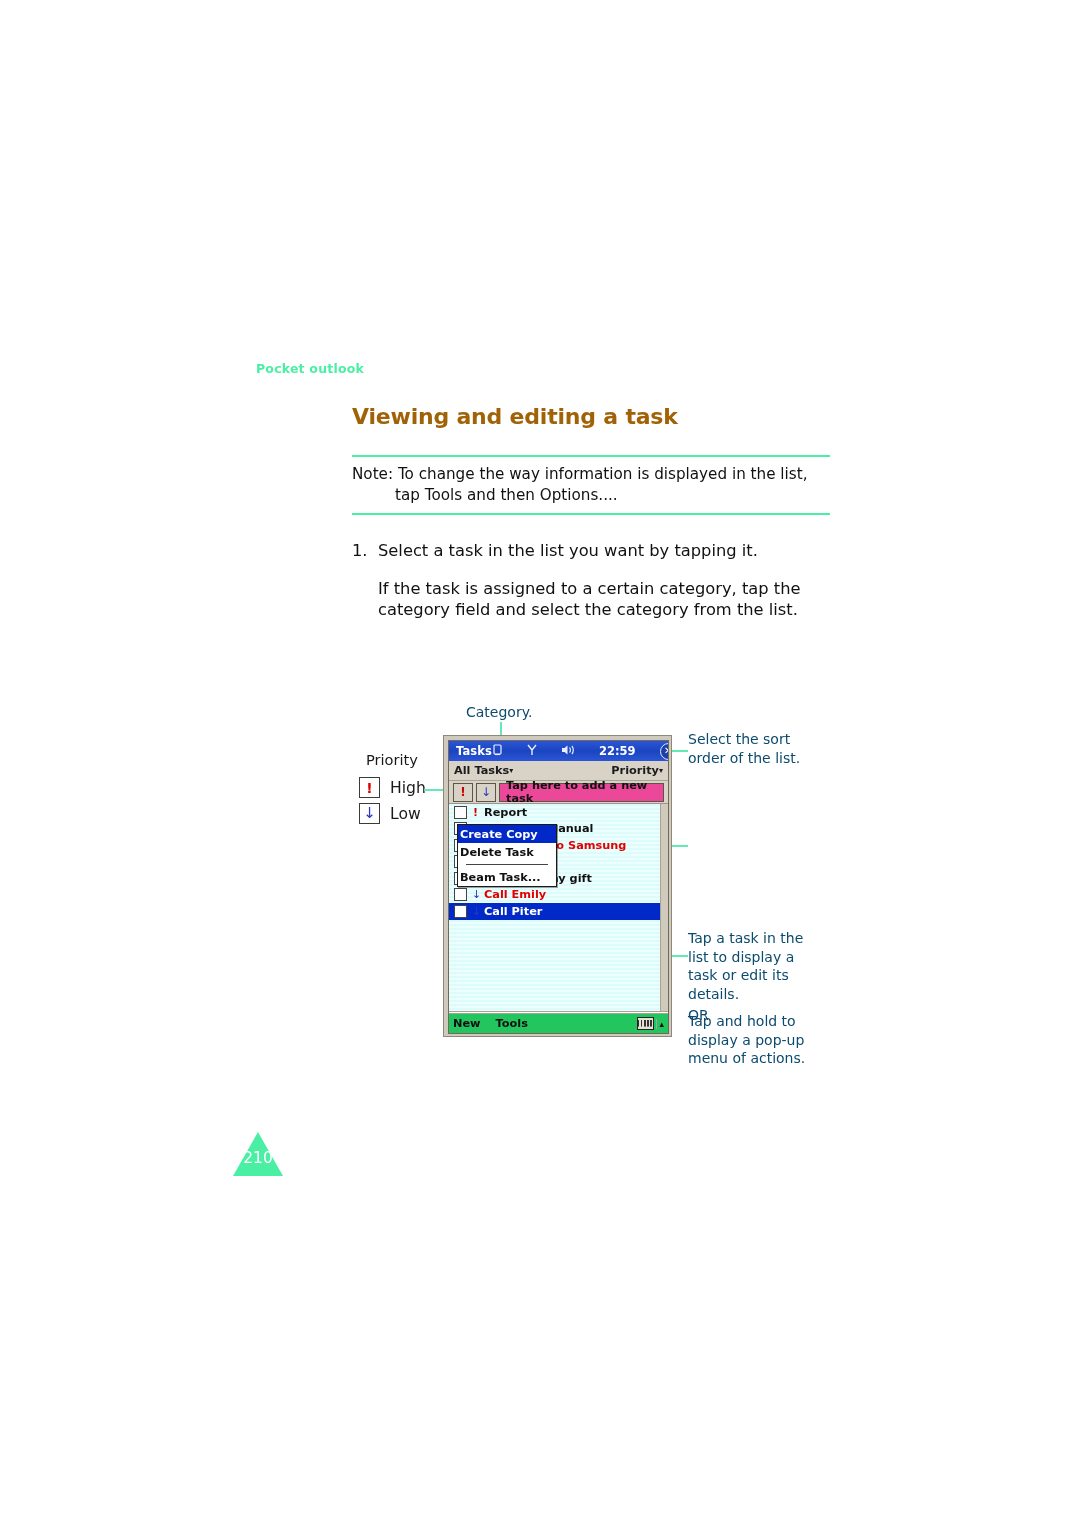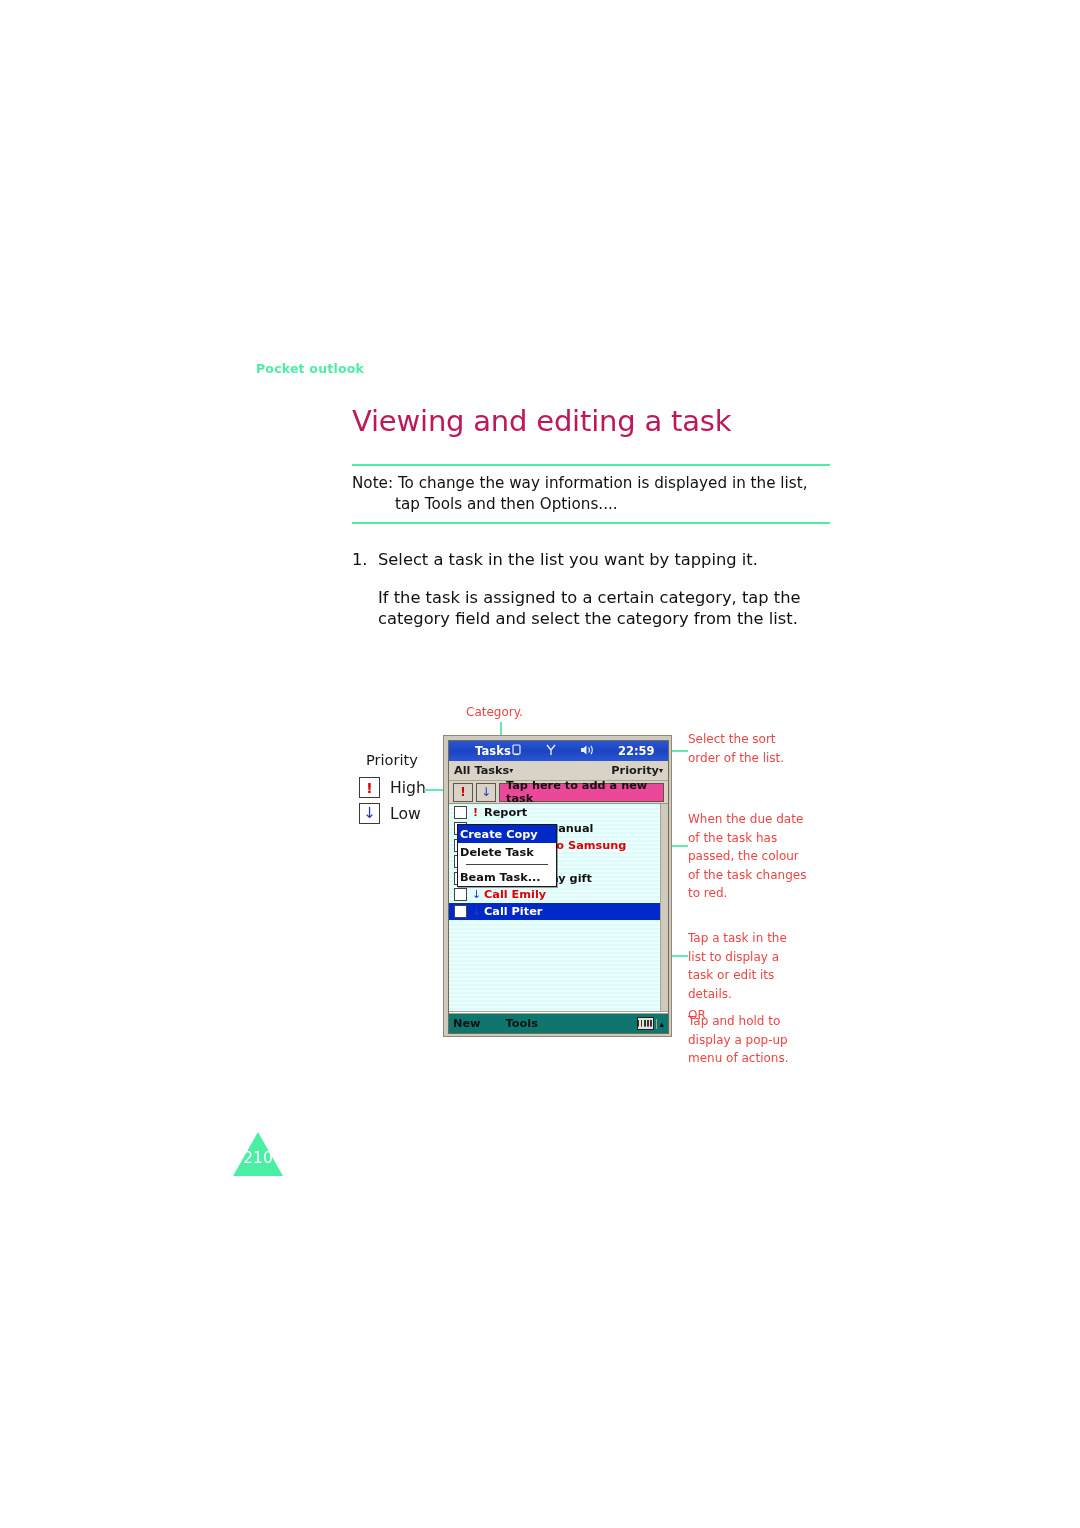--- a/index.html
+++ b/index.html
@@ -30,24 +30,24 @@
   
   .content {
     position: absolute;
     left: 352px;
     top: 404px;
     width: 478px;
   }
 
   h1.page-title {
     margin: 0 0 22px 0;
-    font-size: 29px;
-    font-weight: normal;
+    font-size: 22px;
+    font-weight: bold;
     letter-spacing: -0.2px;
-    color: #be185d;
+    color: #a16207;
   }
 
   p.intro {
     margin: 0;
     font-size: 16.3px;
     line-height: 21.5px;
     color: #1a1a1a;
   }
 
   
@@ -85,23 +85,23 @@
   .figure {
     position: absolute;
     left: 0; top: 0;
     width: 1080px; height: 1528px;
     pointer-events: none;
   }
   .figure > * { pointer-events: auto; }
 
   .callout {
     position: absolute;
-    font-size: 12px;
+    font-size: 14px;
     line-height: 18.6px;
-    color: #ef4444;
+    color: #0c4a6e;
     white-space: pre-line;
   }
 
   .leader {
     position: absolute;
     background: #62E9B4;
   }
   .leader.h { height: 1.6px; }
   .leader.v { width: 1.6px; }
 
@@ -149,21 +149,21 @@
     border: 1px solid #6f6a5c;
     box-sizing: border-box;
     overflow: hidden;
   }
 
   
   .titlebar {
     height: 20px;
     background: linear-gradient(180deg,#2a56d6 0%, #1b44c0 50%, #2a56d6 100%);
     display: flex; align-items: center;
-    padding: 0 19px;
+    padding: 0 0;
     position: relative;
   }
   .win-flag {
     width: 17px; height: 15px;
     margin-left: 1px;
     background:
       linear-gradient(135deg, #f05a28 0 50%, transparent 50%),
       linear-gradient(45deg, #7cbb00 0 50%, transparent 50%);
     background-color: #00a1f1;
     border-radius: 2px;
@@ -305,26 +305,26 @@
     color: #111;
   }
   .ctxitem.active { background:#0029c8; color:#ffffff; }
   .ctxsep { height: 1px; background: #444; margin: 3px 8px; }
 
   
   .botbar {
     position: absolute;
     left: 0; right: 0; bottom: 0;
     height: 19px;
-    background: #0f766e;
+    background: #22c55e;
     border-top: 1px solid #a9a394;
     display: flex; align-items: center;
     padding: 0 4px;
     font-size: 11.3px; font-weight: bold; color:#111;
-    gap: 25px;
+    gap: 15px;
   }
   .botbar .right {
     margin-left: auto;
     display:flex; align-items:center; gap: 2px;
   }
   .kbd-ico {
     width: 15px; height: 11px;
     border: 1.2px solid #222;
     background:
       repeating-linear-gradient(90deg,#333 0 1.4px, transparent 1.4px 3.1px) center/100% 60% no-repeat,
@@ -384,25 +384,20 @@
   <div class="legend-row low">
     <span class="prio-box low">↓</span>
     <span class="legend-label">Low</span>
   </div>
   <div class="leader h" style="left:424px; top:789px; width:32px;"></div>
 
   <div class="callout" style="left:688px; top:730px;">Select the sort
 order of the list.</div>
   <div class="leader h" style="left:663px; top:750px; width:25px;"></div>
 
-  <div class="callout" style="left:688px; top:810px;">When the due date
-of the task has
-passed, the colour
-of the task changes
-to red.</div>
   <div class="leader h" style="left:585px; top:845px; width:103px;"></div>
 
   <div class="callout" style="left:688px; top:929px;">Tap a task in the
 list to display a
 task or edit its
 details.</div>
   <div class="leader h" style="left:608px; top:955px; width:80px;"></div>
   <div class="leader v" style="left:608px; top:906px; height:50px;"></div>
 
   <div class="callout" style="left:688px; top:1006px;">OR</div>

